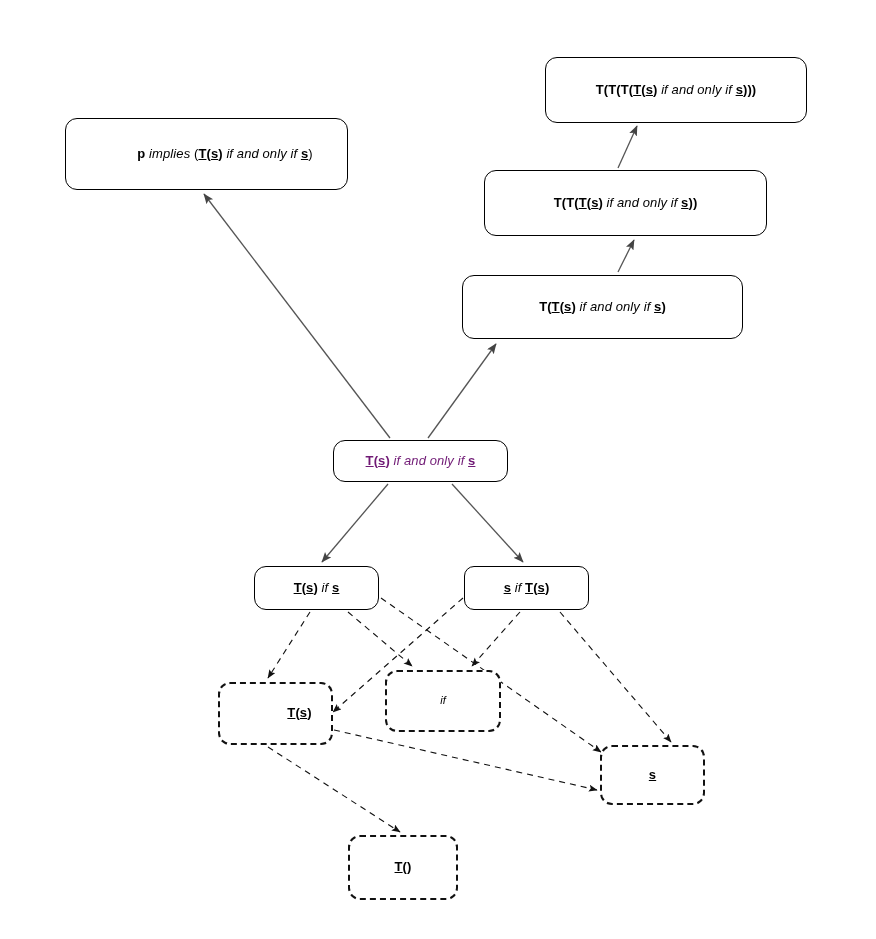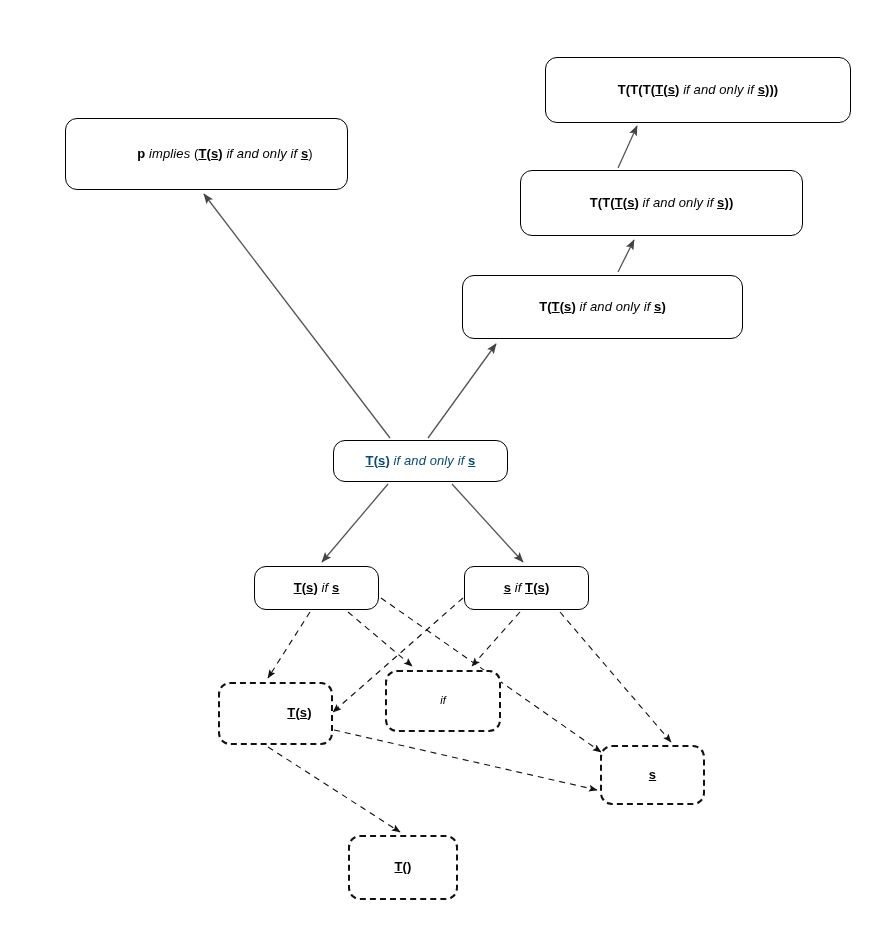--- a/index.html
+++ b/index.html
@@ -85,34 +85,34 @@
         <line x1="348" y1="612" x2="412" y2="666" stroke="#111111" stroke-width="1.1" stroke-dasharray="6,5" marker-end="url(#ah-dashed)"></line>
         <line x1="381" y1="598" x2="601" y2="752" stroke="#111111" stroke-width="1.1" stroke-dasharray="6,5" marker-end="url(#ah-dashed)"></line>
         <line x1="463" y1="598" x2="333" y2="712" stroke="#111111" stroke-width="1.1" stroke-dasharray="6,5" marker-end="url(#ah-dashed)"></line>
         <line x1="520" y1="612" x2="472" y2="666" stroke="#111111" stroke-width="1.1" stroke-dasharray="6,5" marker-end="url(#ah-dashed)"></line>
         <line x1="560" y1="612" x2="671" y2="742" stroke="#111111" stroke-width="1.1" stroke-dasharray="6,5" marker-end="url(#ah-dashed)"></line>
         <line x1="334" y1="730" x2="597" y2="790" stroke="#111111" stroke-width="1.1" stroke-dasharray="6,5" marker-end="url(#ah-dashed)"></line>
         <line x1="268" y1="747" x2="400" y2="832" stroke="#111111" stroke-width="1.1" stroke-dasharray="6,5" marker-end="url(#ah-dashed)"></line>
       </g>
   </svg>
   <div id="node-layer">
-      <div class="node solid" style="left: 545px; top: 57px; width: 306px; height: 66px;">
+      <div class="node solid" style="left: 545px; top: 57px; width: 262px; height: 66px;">
         <span class="label" style="color: rgb(0, 0, 0);"><span class="b">T(T(T(</span><span class="bu">T</span><span class="b">(</span><span class="bu">s</span><span class="b">)</span><span class="i"> if and only if </span><span class="bu">s</span><span class="b">)))</span></span>
       </div>
-      <div class="node solid" style="left: 520px; top: 170px; width: 283px; height: 66px;">
+      <div class="node solid" style="left: 484px; top: 170px; width: 283px; height: 66px;">
         <span class="label" style="color: rgb(0, 0, 0);"><span class="b">T(T(</span><span class="bu">T</span><span class="b">(</span><span class="bu">s</span><span class="b">)</span><span class="i"> if and only if </span><span class="bu">s</span><span class="b">))</span></span>
       </div>
       <div class="node solid" style="left: 462px; top: 275px; width: 281px; height: 64px; align-items: center;">
         <span class="label" style="color: rgb(0, 0, 0);"><span class="b">T(</span><span class="bu">T</span><span class="b">(</span><span class="bu">s</span><span class="b">)</span><span class="i"> if and only if </span><span class="bu">s</span><span class="b">)</span></span>
       </div>
       <div class="node solid" style="left: 65px; top: 118px; width: 283px; height: 72px; padding-left: 37px;">
         <span class="label" style="color: rgb(0, 0, 0);"><span class="b">p</span><span class="i"> implies </span><span class="n">(</span><span class="bu">T</span><span class="b">(</span><span class="bu">s</span><span class="b">)</span><span class="i"> if and only if </span><span class="bu">s</span><span class="n">)</span></span>
       </div>
       <div class="node solid" style="left: 333px; top: 440px; width: 175px; height: 42px;">
-        <span class="label" style="color: #0c4a6e;"><span class="bu">T</span><span class="b">(</span><span class="bu">s</span><span class="b">)</span><span class="i"> if and only if </span><span class="bu">s</span></span>
+        <span class="label" style="color: #701a75;"><span class="bu">T</span><span class="b">(</span><span class="bu">s</span><span class="b">)</span><span class="i"> if and only if </span><span class="bu">s</span></span>
       </div>
       <div class="node solid" style="left: 254px; top: 566px; width: 125px; height: 44px;">
         <span class="label" style="color: rgb(0, 0, 0);"><span class="bu">T</span><span class="b">(</span><span class="bu">s</span><span class="b">)</span><span class="i"> if </span><span class="bu">s</span></span>
       </div>
       <div class="node solid" style="left: 464px; top: 566px; width: 125px; height: 44px; border-radius: 10px;">
         <span class="label" style="color: rgb(0, 0, 0);"><span class="bu">s</span><span class="i"> if </span><span class="bu">T</span><span class="b">(</span><span class="bu">s</span><span class="b">)</span></span>
       </div>
       <div class="node dashed" style="left: 218px; top: 682px; width: 115px; height: 63px;">
         <span class="label" style="color: rgb(0, 0, 0); margin-left: 48px;"><span class="bu">T</span><span class="b">(</span><span class="bu">s</span><span class="b">)</span></span>
       </div>

